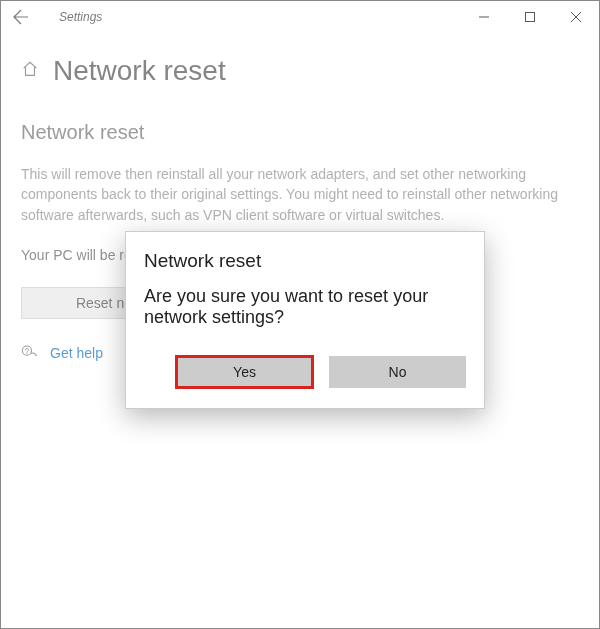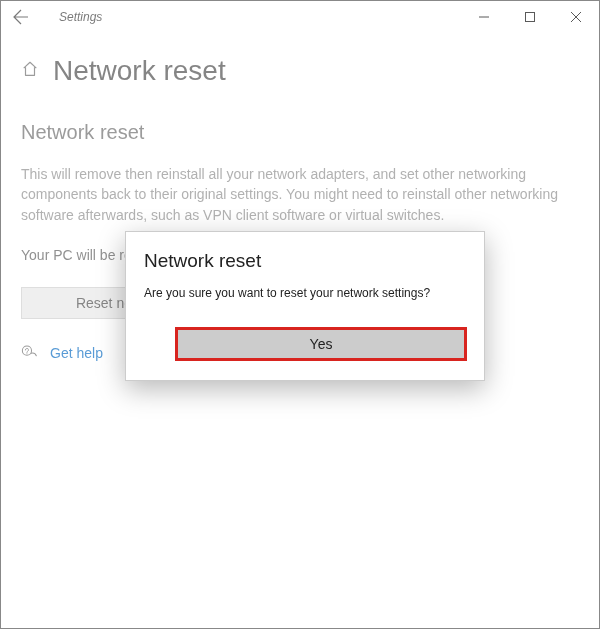--- a/index.html
+++ b/index.html
@@ -121,21 +121,21 @@
     box-shadow: 0 8px 26px rgba(0,0,0,0.28);
     padding: 18px 18px 20px 18px;
   }
   .dlg-title {
     font-size: 19px;
     color: #222;
     margin-bottom: 14px;
     font-weight: 400;
   }
   .dlg-msg {
-    font-size: 12px;
+    font-size: 18px;
     color: #222;
     margin-bottom: 28px;
   }
   .dlg-buttons {
     display: flex;
     gap: 16px;
     padding-left: 32px;
   }
   .dlg-btn {
     flex: 1;
@@ -211,14 +211,15 @@
   </div>
 </div>
 
 <div class="dim-layer"></div>
 
 <div class="dialog">
   <div class="dlg-title">Network reset</div>
   <div class="dlg-msg">Are you sure you want to reset your network settings?</div>
   <div class="dlg-buttons">
     <div class="dlg-btn yes">Yes</div>
+    <div class="dlg-btn">No</div>
   </div>
 </div>
 
 </body></html>

